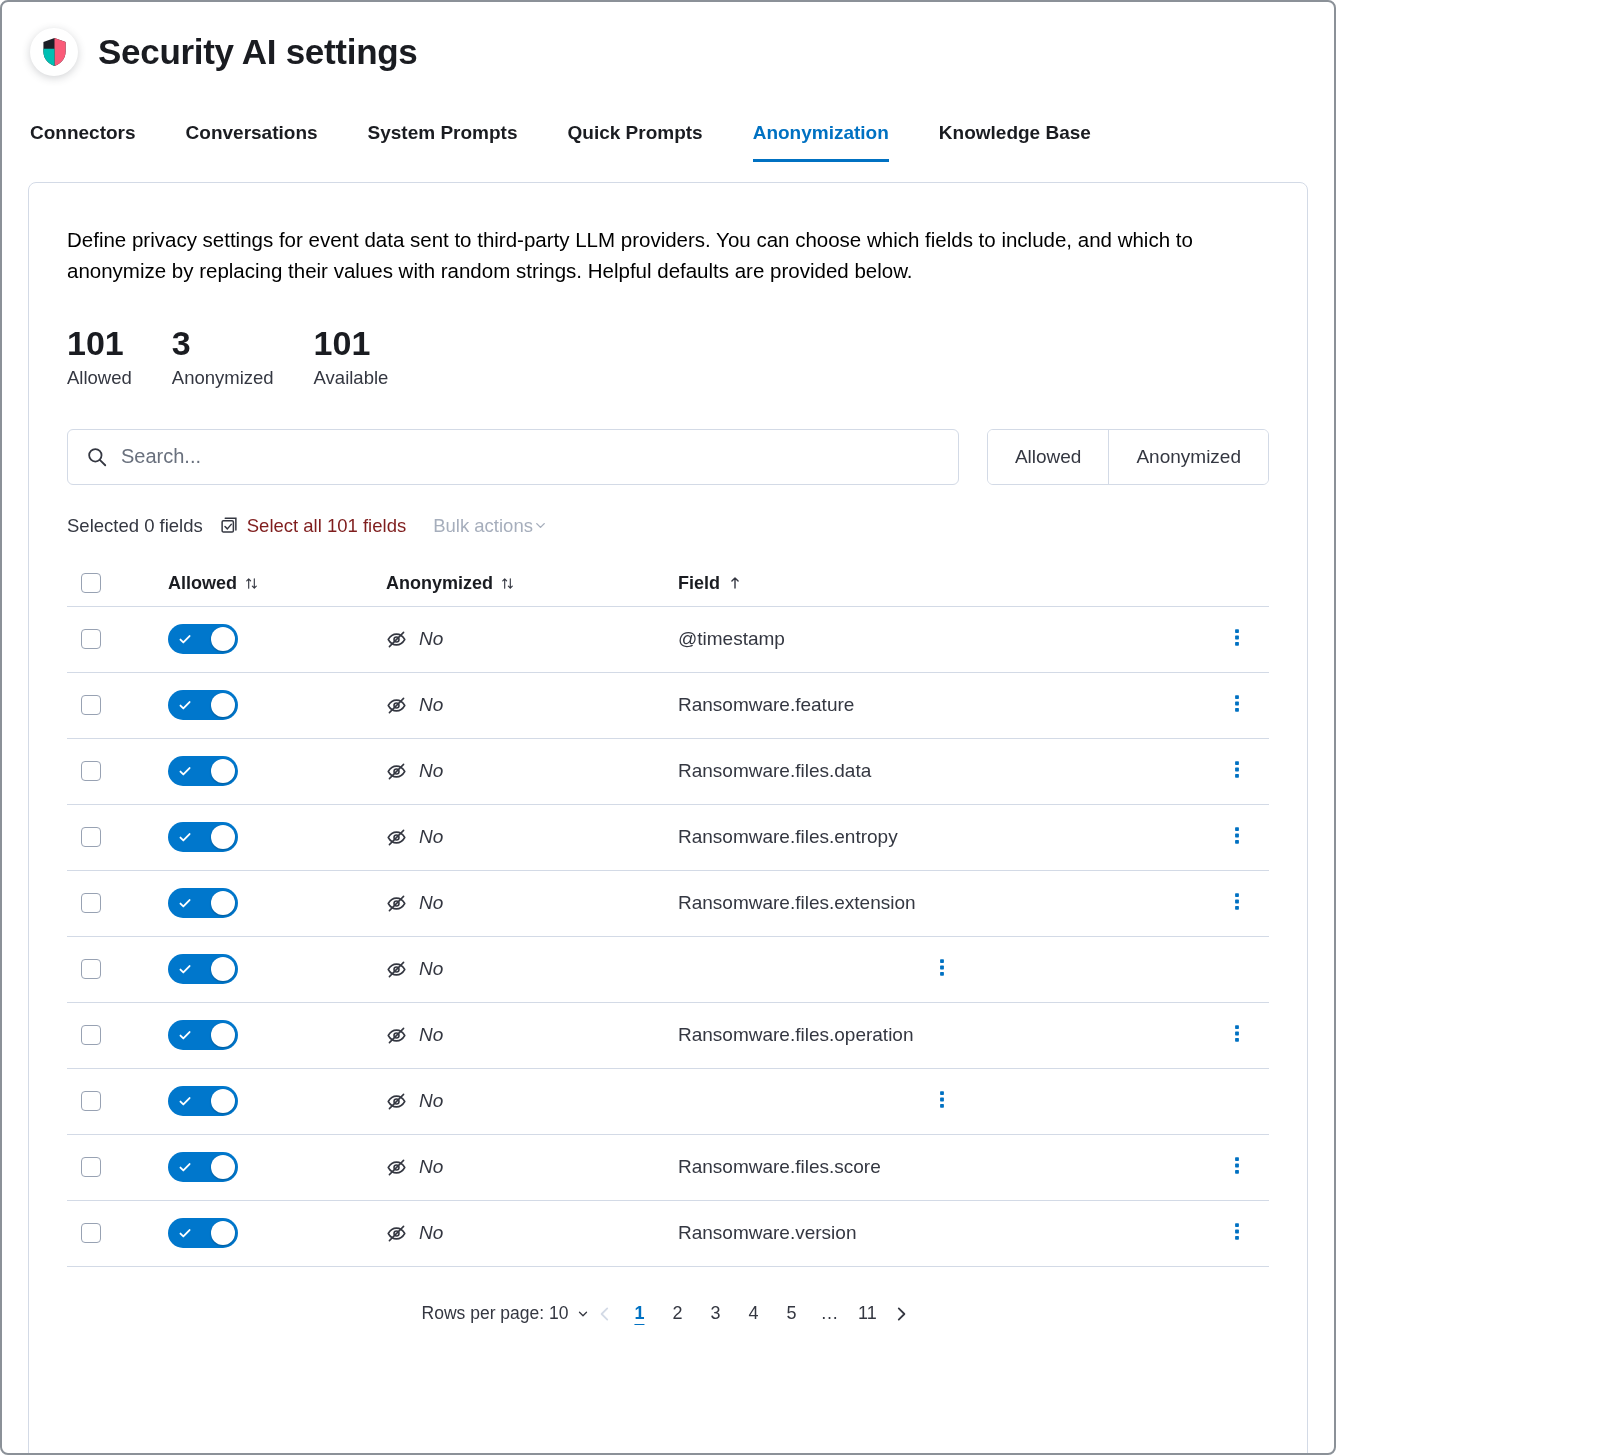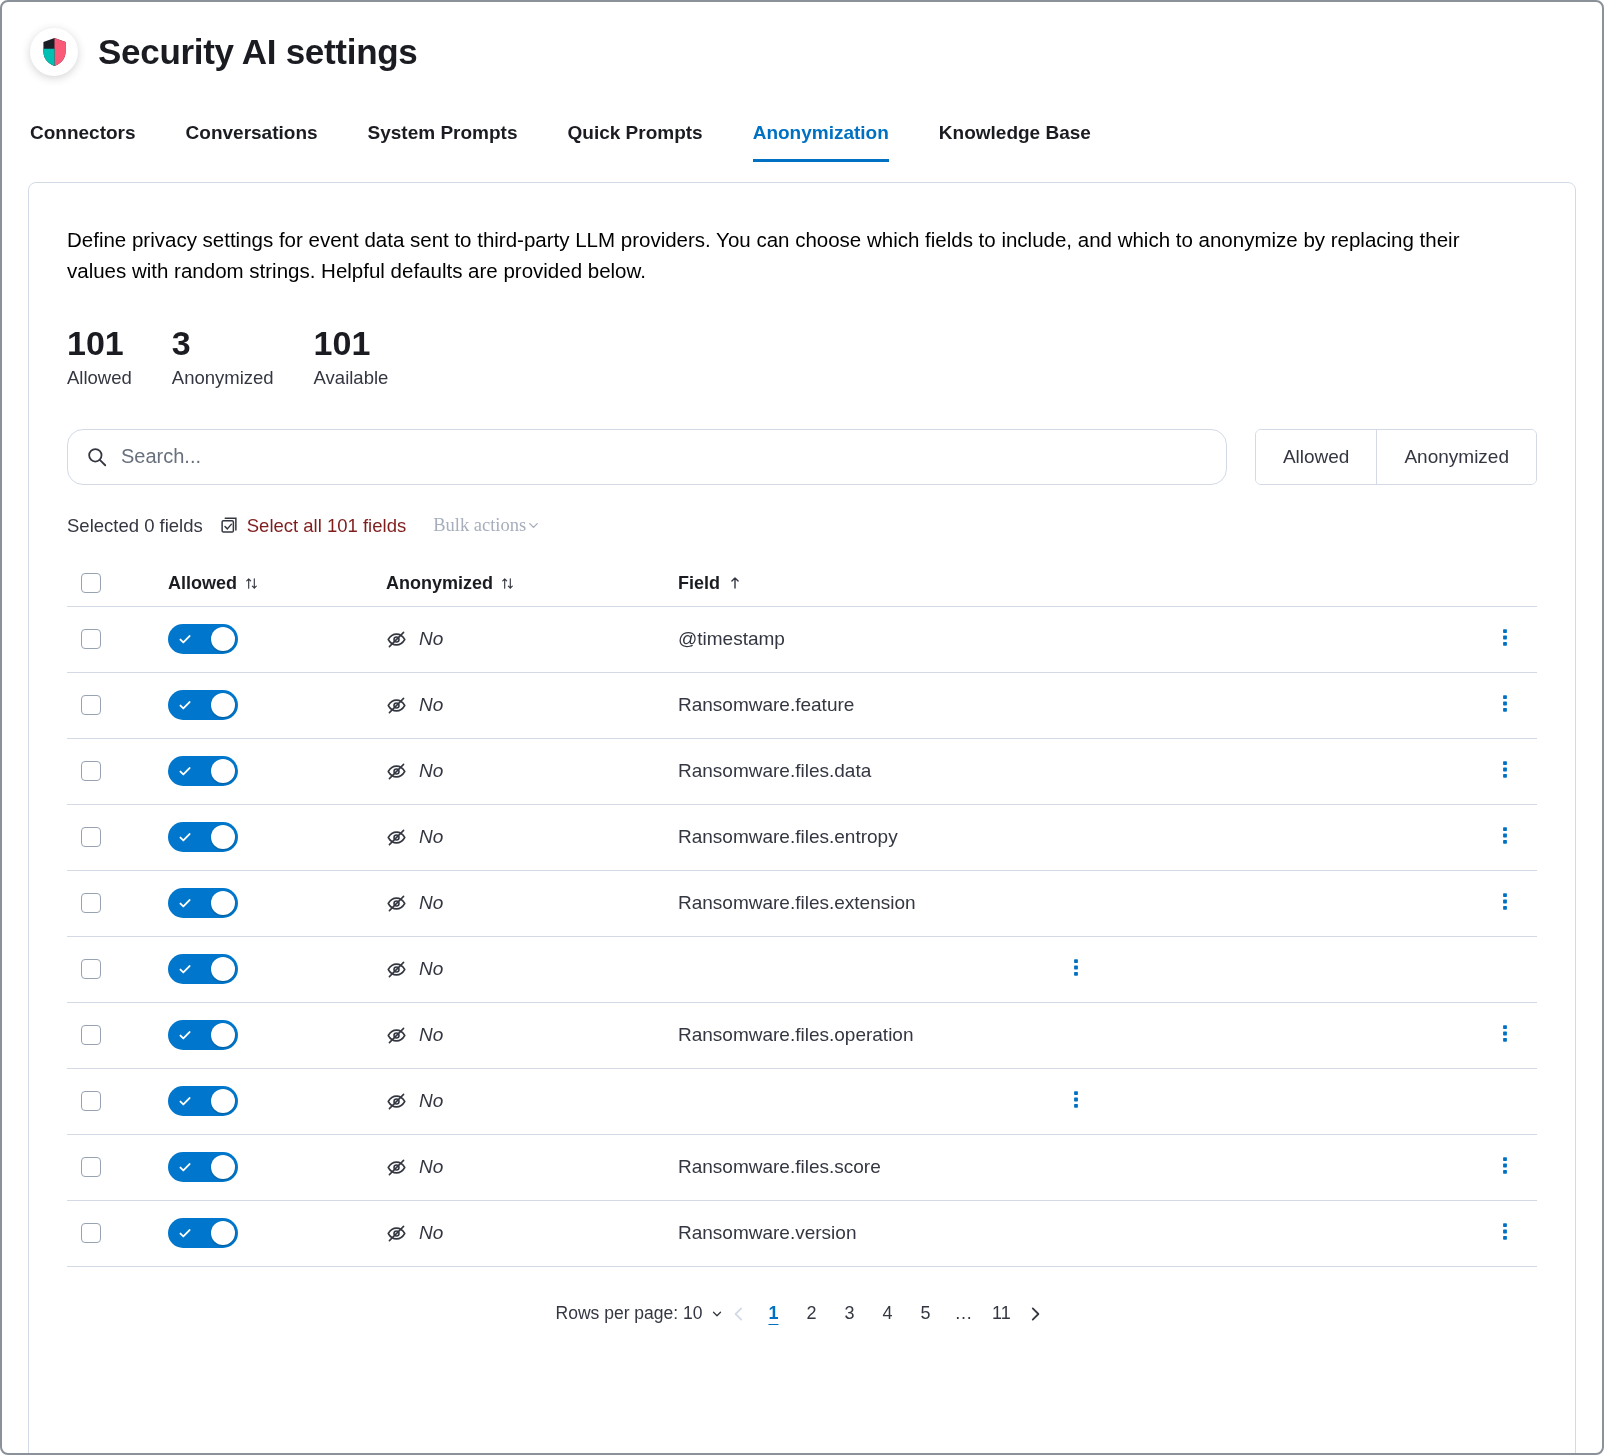--- a/index.html
+++ b/index.html
@@ -3,21 +3,21 @@
 <meta charset="utf-8">
 <style>
   * { box-sizing: border-box; margin: 0; padding: 0; }
   html, body { background: #ffffff; }
   body {
     font-family: "Liberation Sans", "DejaVu Sans", sans-serif;
     color: #343741;
     -webkit-font-smoothing: antialiased;
   }
   .page {
-    width: 1604px;
+    width: 1336px;
     height: 1455px;
     border: 2px solid #8b9198;
     border-radius: 8px;
     background: #fff;
     padding: 26px 26px 0 26px;
     overflow: hidden;
   }
 
   
   .app-header { display: flex; align-items: center; gap: 20px; padding-left: 2px; }
@@ -49,21 +49,21 @@
 
   
   .stats { display: flex; gap: 40px; margin-top: 38px; }
   .stat-value { font-size: 34px; font-weight: 700; color: #1a1c21; line-height: 1.1; }
   .stat-label { font-size: 18.5px; color: #343741; margin-top: 5px; }
 
   
   .controls { display: flex; gap: 28px; margin-top: 40px; align-items: stretch; }
   .search-box {
     flex: 1; height: 56px;
-    border: 1px solid #d3dae6; border-radius: 16px; background: #fff;
+    border: 1px solid #d3dae6; border-radius: 6px; background: #fff;
     display: flex; align-items: center; padding: 0 18px; gap: 13px;
   }
   .search-input {
     flex: 1; border: none; outline: none; font-family: inherit;
     font-size: 20px; color: #343741; background: transparent;
   }
   .search-input::placeholder { color: #69707d; }
   .filter-group {
     display: flex; border: 1px solid #d3dae6; border-radius: 6px;
     overflow: hidden; height: 56px; flex: 0 0 auto; background: #fff;
@@ -76,21 +76,21 @@
 
   
   .selection-row { display: flex; align-items: center; margin-top: 30px; font-size: 18.5px; }
   .selected-text { color: #343741; }
   .select-all {
     display: inline-flex; align-items: flex-start; gap: 8px;
     margin-left: 16px; cursor: pointer; color: #7f1d1d; font-weight: 400;
   }
   .bulk-actions {
     display: inline-flex; align-items: center; gap: 0; margin-left: 27px;
-    background: none; border: none; font-family: Liberation Serif, serif; font-size: 18.5px;
+    background: none; border: none; font-family: Liberation Sans, sans-serif; font-size: 18.5px;
     color: #a6aebc; cursor: default;
   }
 
   
   .table { margin-top: 24px; }
   .trow-grid {
     display: grid;
     grid-template-columns: 101px 218px 292px 1fr 64px;
     align-items: center;
   }

